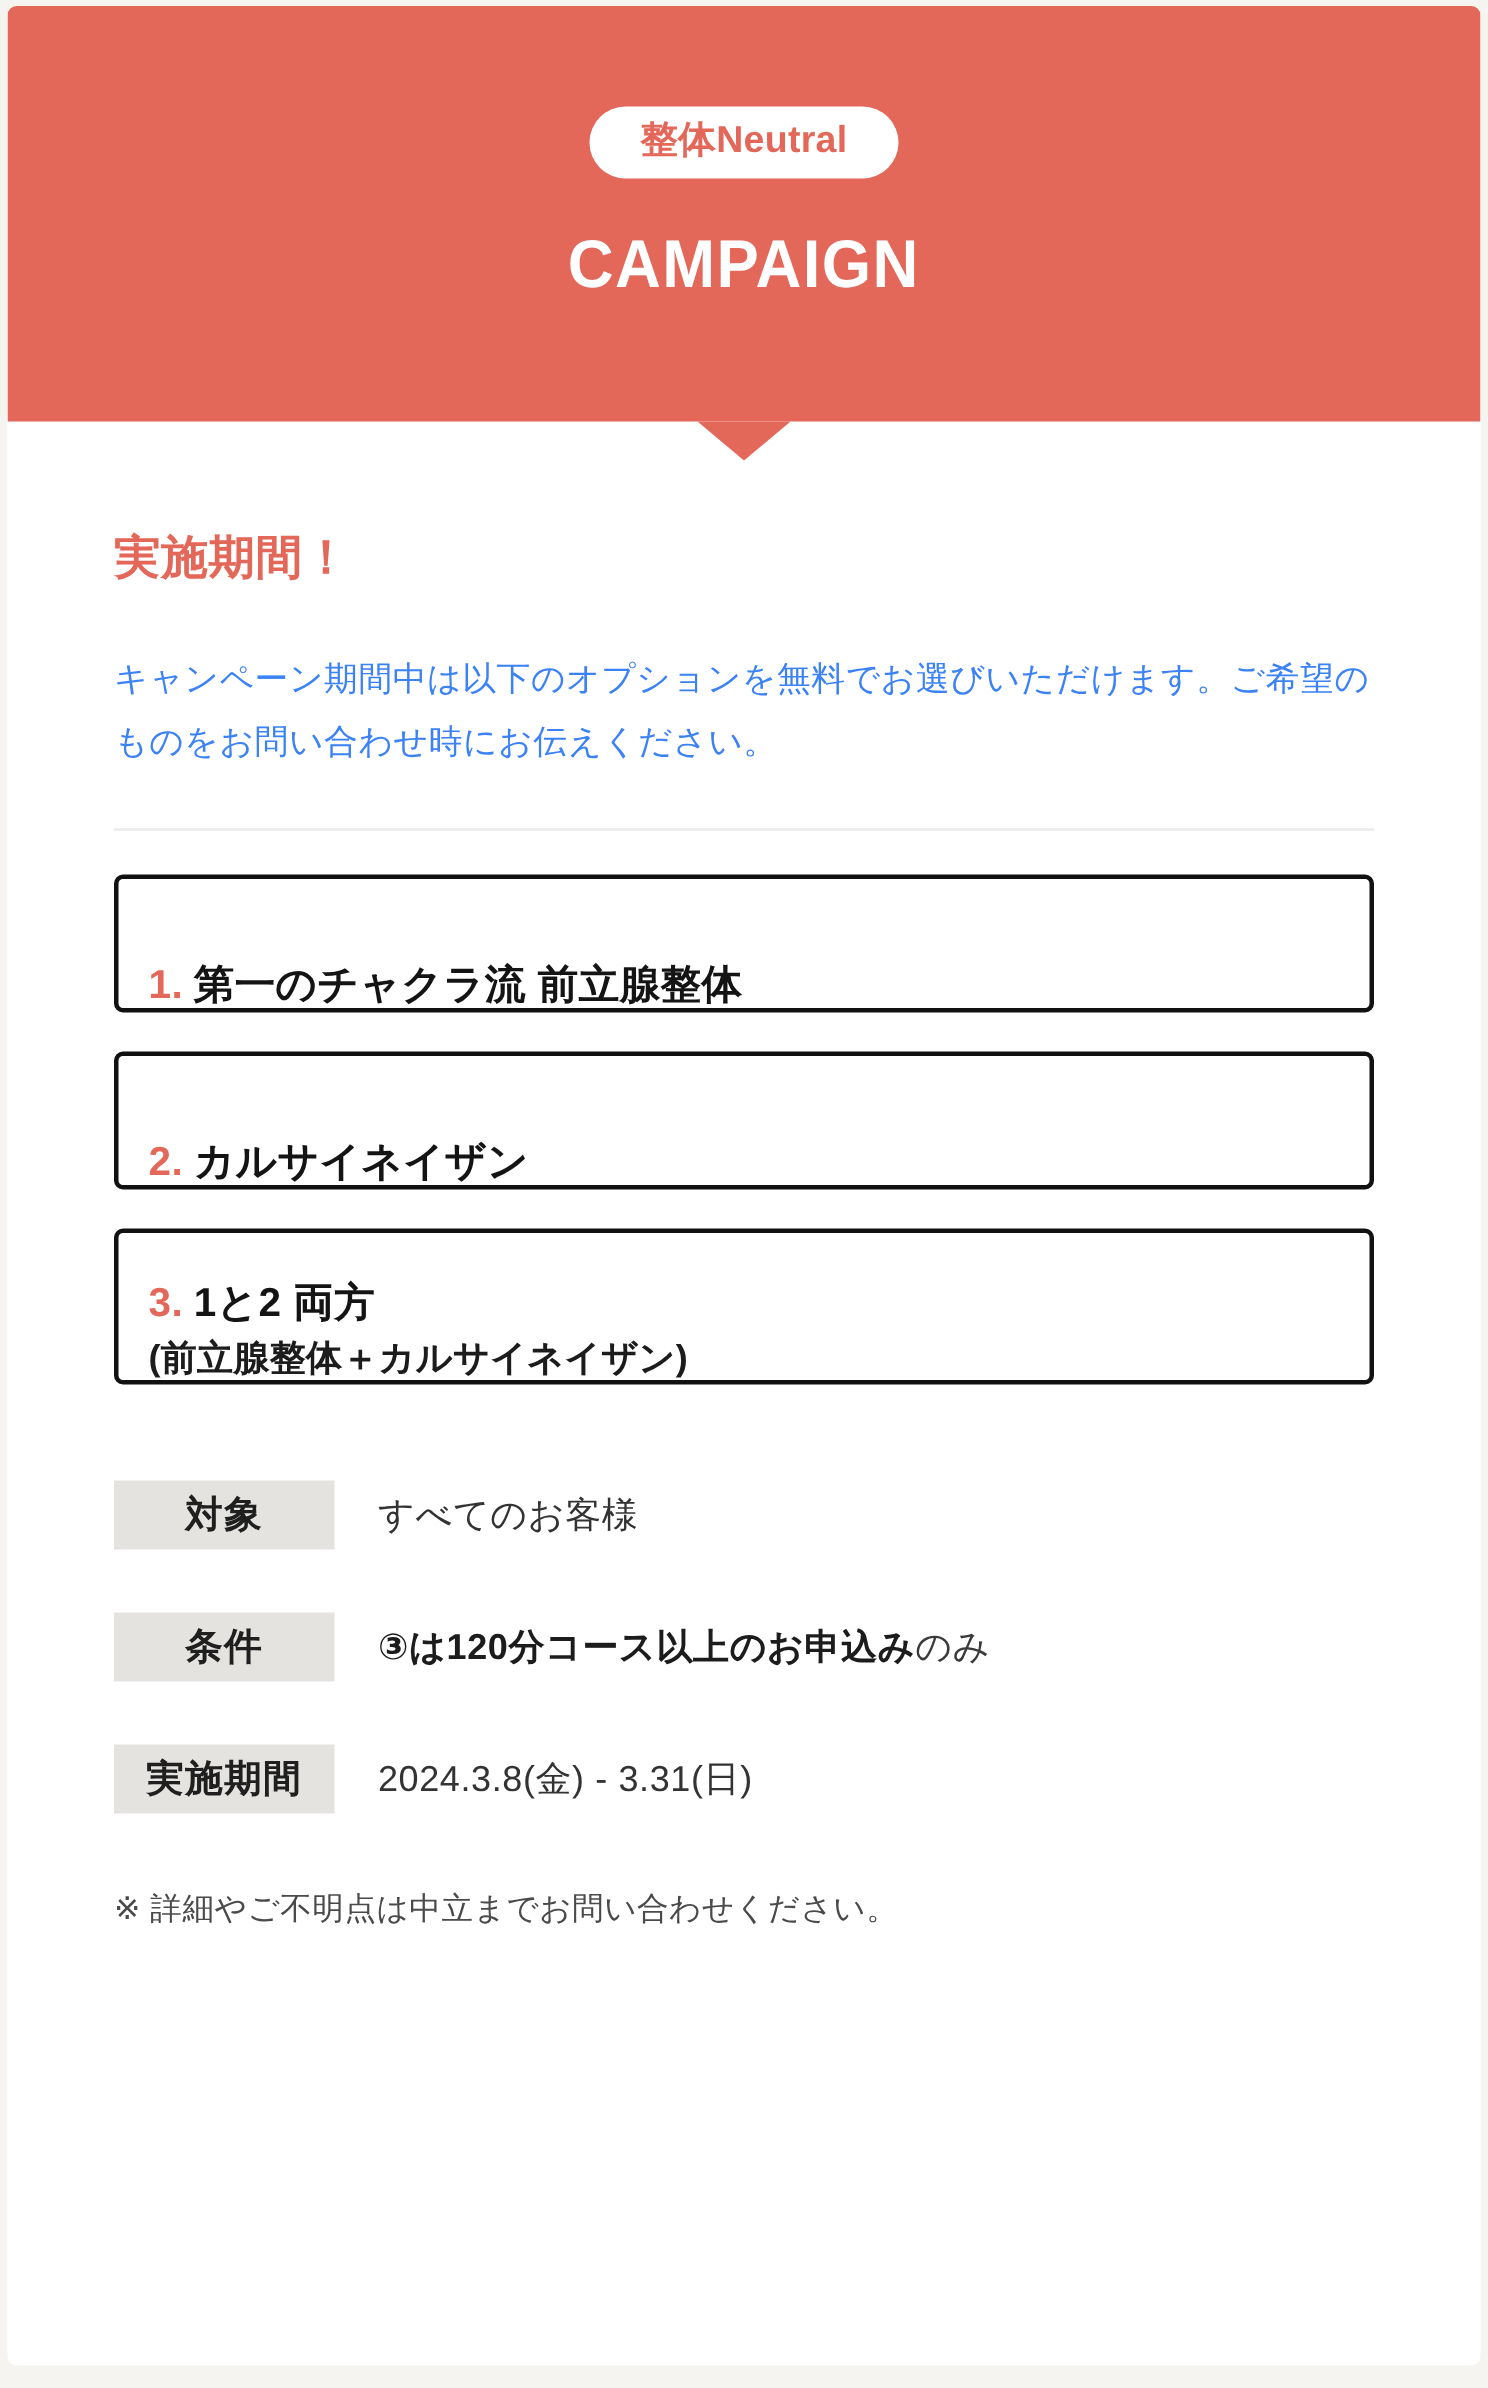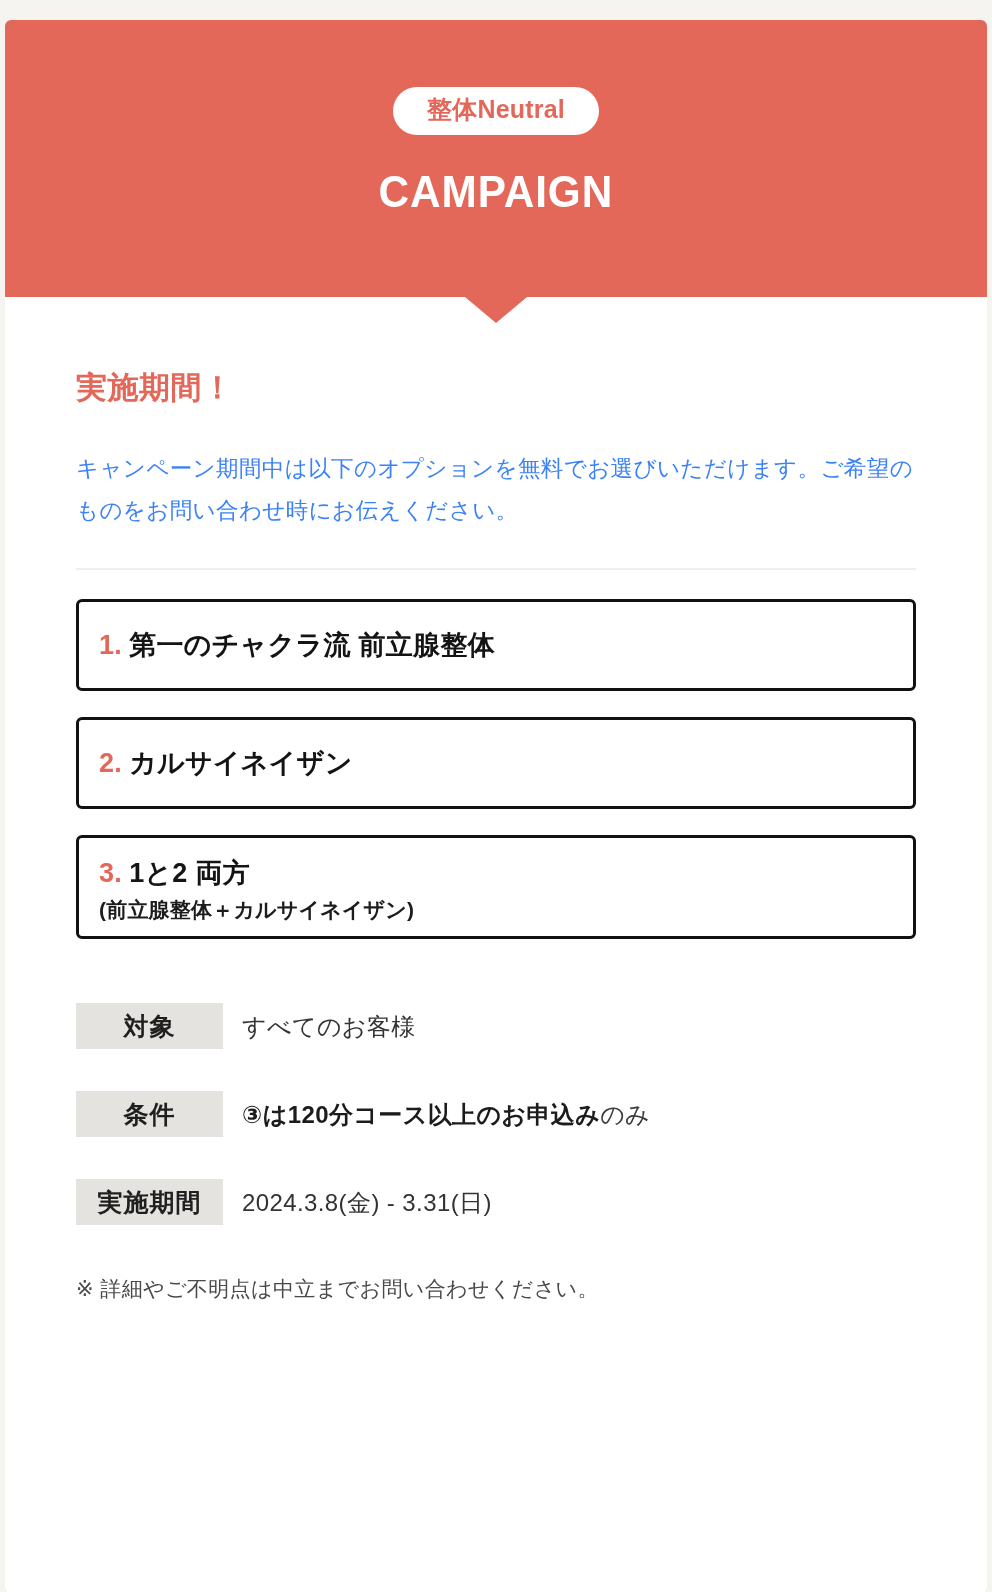--- a/index.html
+++ b/index.html
@@ -9,21 +9,21 @@
   body {
     width: 992px;
     height: 1592px;
     background: #f5f4f1;
     font-family: "Liberation Sans", "DejaVu Sans", sans-serif;
     overflow: hidden;
   }
   .card {
     position: absolute;
     left: 5px;
-    top: 20px;
+    top: 4px;
     width: 982px;
     height: 1573px;
     background: #ffffff;
     border-radius: 6px;
     overflow: hidden;
   }
   
   .header {
     position: relative;
     height: 277px;
@@ -103,39 +103,39 @@
     margin-top: 29px;
   }
   .option {
     border: 3px solid #111111;
     border-radius: 6px;
     padding: 0 20px;
     margin-bottom: 26px;
     box-sizing: border-box;
     display: flex;
     flex-direction: column;
-    justify-content: center;
+    justify-content: flex-end;
   }
   .option-1, .option-2 { height: 92px; }
   .option-3 { height: 104px; padding-top: 4px; }
   .option-main {
     font-size: 27px;
     font-weight: bold;
     color: #141414;
     line-height: 1.2;
     letter-spacing: 0.3px;
     white-space: nowrap;
   }
   .option-num {
     color: #e4685a;
     margin-right: 7px;
   }
   .option-sub {
     margin-top: 7px;
-    font-size: 21px;
+    font-size: 24px;
     font-weight: bold;
     color: #1c1c1c;
     line-height: 1.2;
     letter-spacing: 0.2px;
     white-space: nowrap;
   }
   
   .details {
     margin-top: 64px;
   }
@@ -150,21 +150,21 @@
     color: #1f1f1f;
     font-size: 25px;
     font-weight: bold;
     text-align: center;
     line-height: 46px;
     height: 46px;
     letter-spacing: 1px;
     box-sizing: border-box;
   }
   .detail-value {
-    margin-left: 19px;
+    margin-left: 29px;
     font-size: 24px;
     color: #333333;
     line-height: 1.3;
     letter-spacing: 0.4px;
     white-space: nowrap;
   }
   .detail-value.is-bold {
     font-weight: bold;
     color: #1c1c1c;
   }

